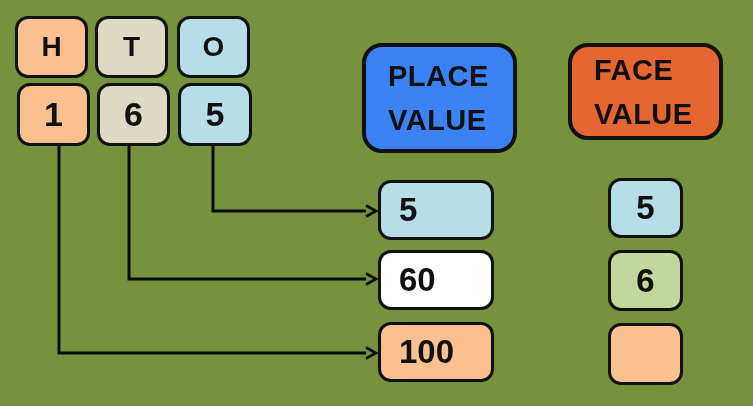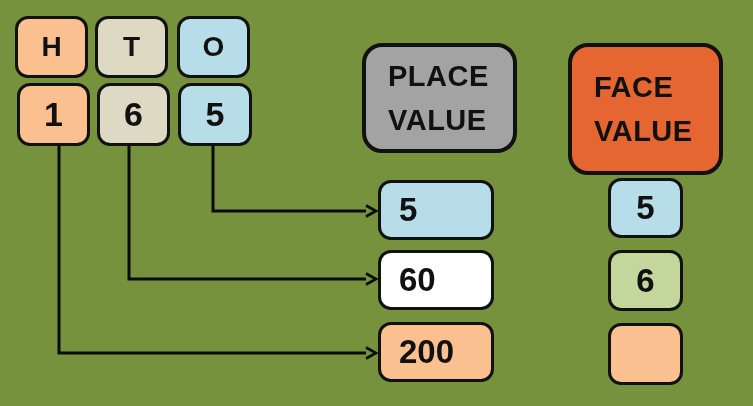--- a/index.html
+++ b/index.html
@@ -69,33 +69,33 @@
 <div id="stage" style="background-color: rgb(118, 146, 60);">
 
   <div class="box tile" style="left: 15px; top: 16px; background-color: rgb(250, 192, 144);">H</div>
   <div class="box tile" style="left: 95px; top: 16px; background-color: rgb(221, 217, 195);">T</div>
   <div class="box tile" style="left: 177px; top: 16px; background-color: rgb(183, 222, 232);">O</div>
 
   <div class="box tile digit" style="left: 17px; top: 83px; background-color: rgb(250, 192, 144);">1</div>
   <div class="box tile digit" style="left: 97px; top: 83px; background-color: rgb(221, 217, 195);">6</div>
   <div class="box tile digit" style="left: 178px; top: 83px; width: 74px; background-color: rgb(183, 222, 232);">5</div>
 
-  <div class="box header-box" style="left: 362px; top: 43px; background-color: #a3a3a3;">
+  <div class="box header-box" style="left: 362px; top: 43px; background-color: #3b82f6;">
     <span>PLACE</span>
     <span>VALUE</span>
   </div>
 
-  <div class="box header-box" style="left: 568px; top: 43px; height: 132px; background-color: rgb(229, 102, 48);">
+  <div class="box header-box" style="left: 568px; top: 43px; height: 97px; background-color: rgb(229, 102, 48);">
     <span>FACE</span>
     <span>VALUE</span>
   </div>
 
   <div class="box pv-box" style="left: 378px; top: 180px; background-color: rgb(183, 222, 232);">5</div>
   <div class="box pv-box" style="left: 378px; top: 250px; background-color: #ffffff;">60</div>
-  <div class="box pv-box" style="left: 378px; top: 322px; background-color: rgb(250, 192, 144);">200</div>
+  <div class="box pv-box" style="left: 378px; top: 322px; background-color: rgb(250, 192, 144);">100</div>
 
   <div class="box fv-box" style="left: 608px; top: 178px; background-color: rgb(183, 222, 232);">5</div>
   <div class="box fv-box" style="left: 608px; top: 250px; height: 61px; background-color: rgb(195, 214, 155);">6</div>
   <div class="box fv-box" style="left: 608px; top: 323px; height: 62px; background-color: rgb(250, 192, 144);"></div>
 
   <svg id="arrows" viewBox="0 0 753 406" xmlns="http://www.w3.org/2000/svg">
     <defs>
       <marker id="arrowhead" markerUnits="userSpaceOnUse" markerWidth="16" markerHeight="16" refX="2" refY="7" orient="auto">
         <path d="M2,1.5 L12,7 L2,12.5" fill="none" stroke="#0a0a0a" stroke-width="2.6"></path>
       </marker>

